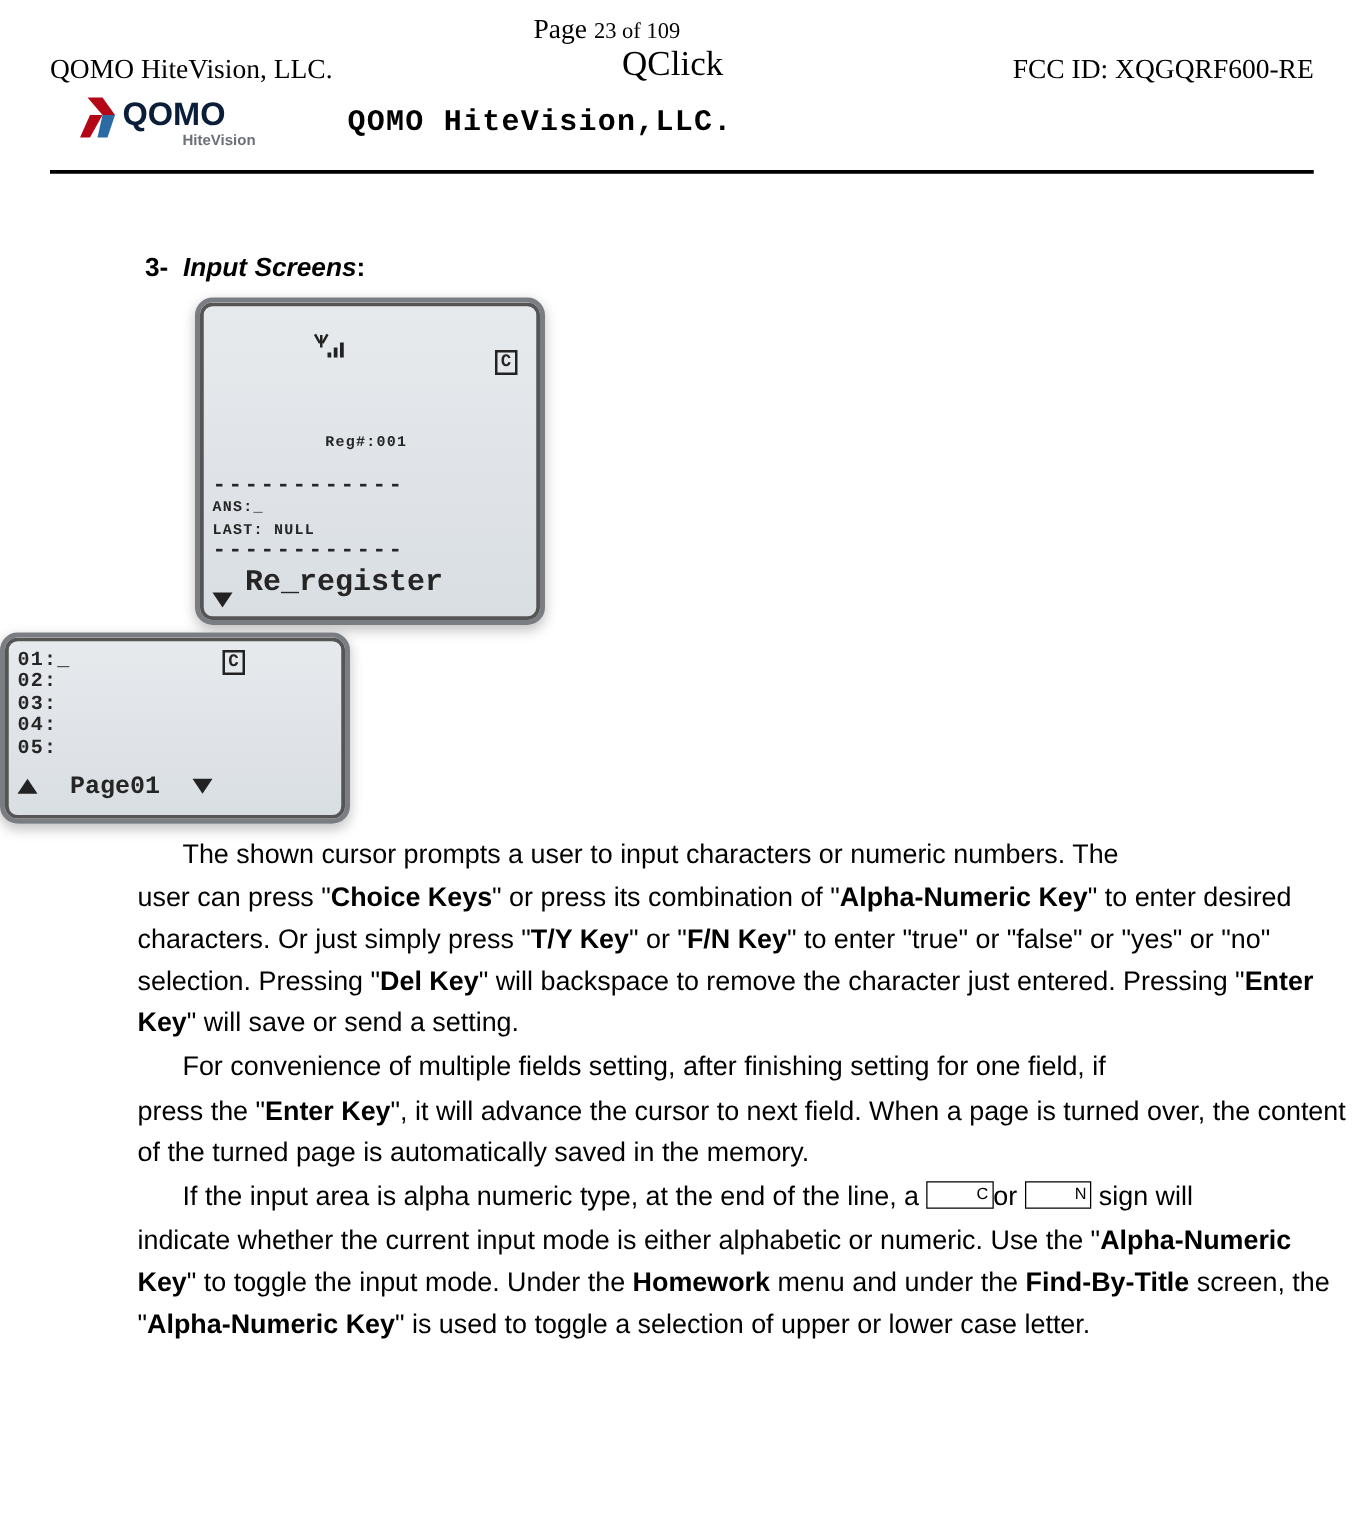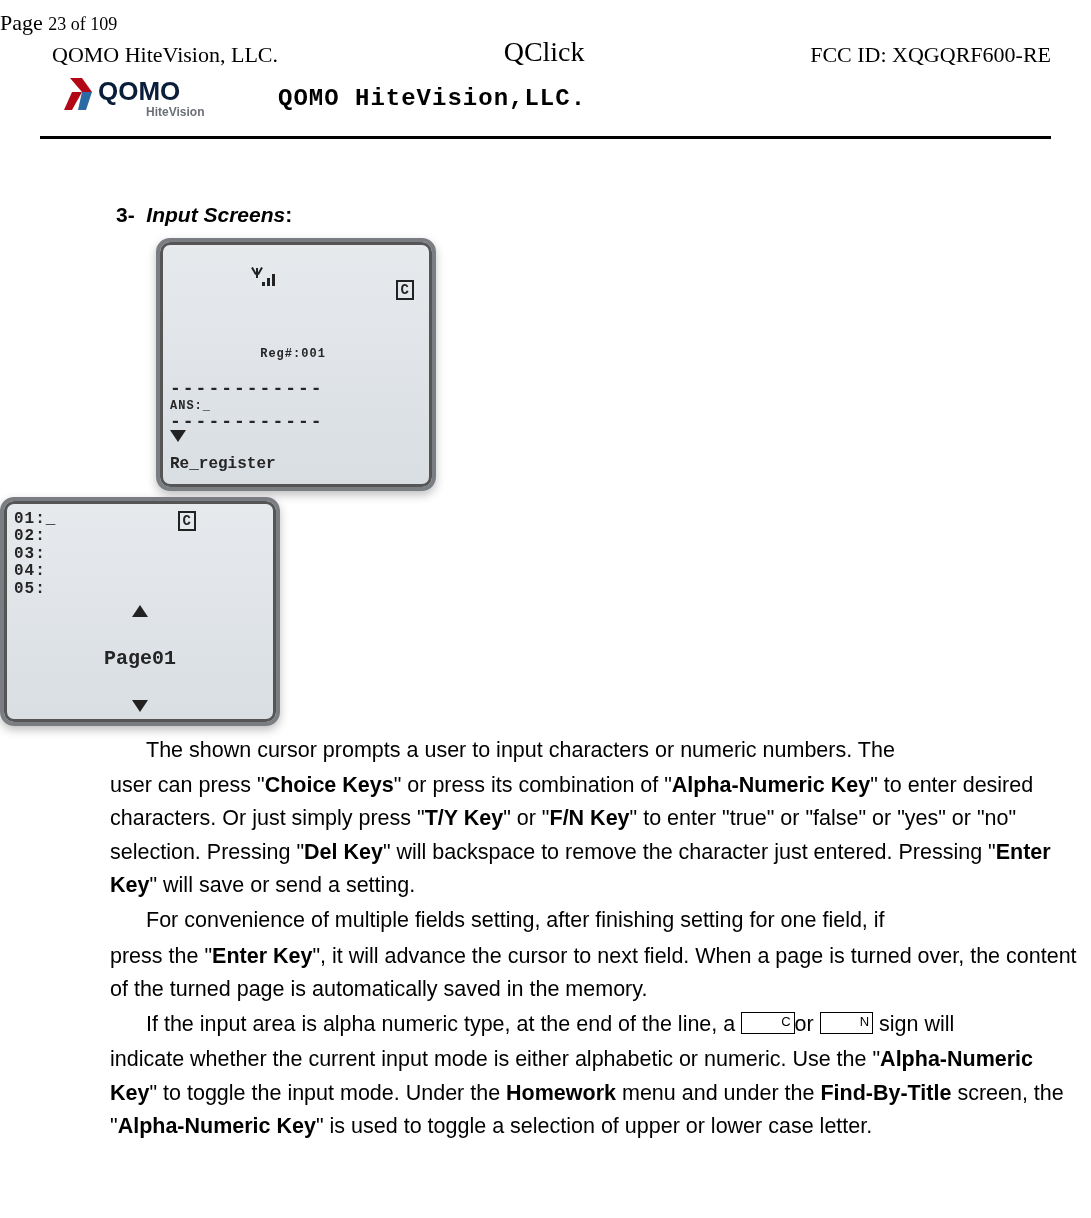--- a/index.html
+++ b/index.html
@@ -11,38 +11,38 @@
     width: 1091px;
   }
   .page {
     width: 1091px;
     padding: 10px 0 40px 0;
   }
   .header-top {
     display: flex;
     justify-content: space-between;
     align-items: flex-end;
-    padding: 0 40px 0 52px;
+    padding: 0 40px 0 40px;
   }
   .header-top .left {
     font-family: "Times New Roman", Times, serif;
     font-size: 22px;
   }
   .header-top .center {
     font-family: "Times New Roman", Times, serif;
     font-size: 28px;
   }
   .header-top .right-block {
     font-family: "Times New Roman", Times, serif;
     font-size: 22px;
   }
   .page-num {
     font-family: "Times New Roman", Times, serif;
     font-size: 22px;
-    text-align: left;
+    text-align: center;
     margin-left: auto;
     padding-right: 120px;
   }
   .page-num .small {
     font-size: 18px;
   }
   .logo-row {
     display: flex;
     align-items: center;
     padding: 2px 60px 4px 60px;
@@ -104,24 +104,23 @@
     white-space: pre;
   }
   .lcd-dashes {
     letter-spacing: 2px;
     font-size: 18px;
     line-height: 0.6;
     margin: 2px 0;
   }
   .lcd-bottom-row {
     display: flex;
-    align-items: flex-start;
+    align-items: flex-end;
     gap: 10px;
-    font-size: 16px;
-    flex-direction: column;
+    font-size: 24px;
   }
   .signal-icon {
     display: inline-block;
     width: 24px;
     height: 16px;
     position: relative;
   }
   .signal-icon .ant {
     position: absolute;
     left: 4px; top: -2px;
@@ -189,21 +188,20 @@
     letter-spacing: 1px;
     line-height: 1.1;
   }
   .lcd-page-row {
     display:flex;
     align-items:center;
     justify-content:flex-start;
     gap: 26px;
     font-size: 20px;
     margin-top: 6px;
-    flex-direction: column;
   }
   .body-text p {
     margin: 0 0 2px 0;
     text-indent: 36px;
     font-size: 21.5px;
   }
   .body-text p.noindent { text-indent: 0; }
   .body-text b { font-weight: bold; }
   .inline-box {
     display:inline-block;
@@ -258,20 +256,21 @@
         <div class="lcd-line">
           <span class="signal-icon">
             <span class="ant"></span>
             <span class="bars"><span></span><span></span><span></span></span>
           </span>
           &nbsp;<span>Reg#:001</span>
         </div>
         <div class="lcd-dashes">------------</div>
         <div class="lcd-line">ANS:_</div>
         <span class="boxed-letter float-c">C</span>
+        <div class="lcd-line">LAST: NULL</div>
         <div class="lcd-dashes">------------</div>
         <div class="lcd-bottom-row">
           <span class="tri-down"></span>
           <span>Re_register</span>
         </div>
       </div>
 
       <div class="device-lcd lower">
         <span class="boxed-letter float-c2">C</span>
         <div class="lcd-list">

